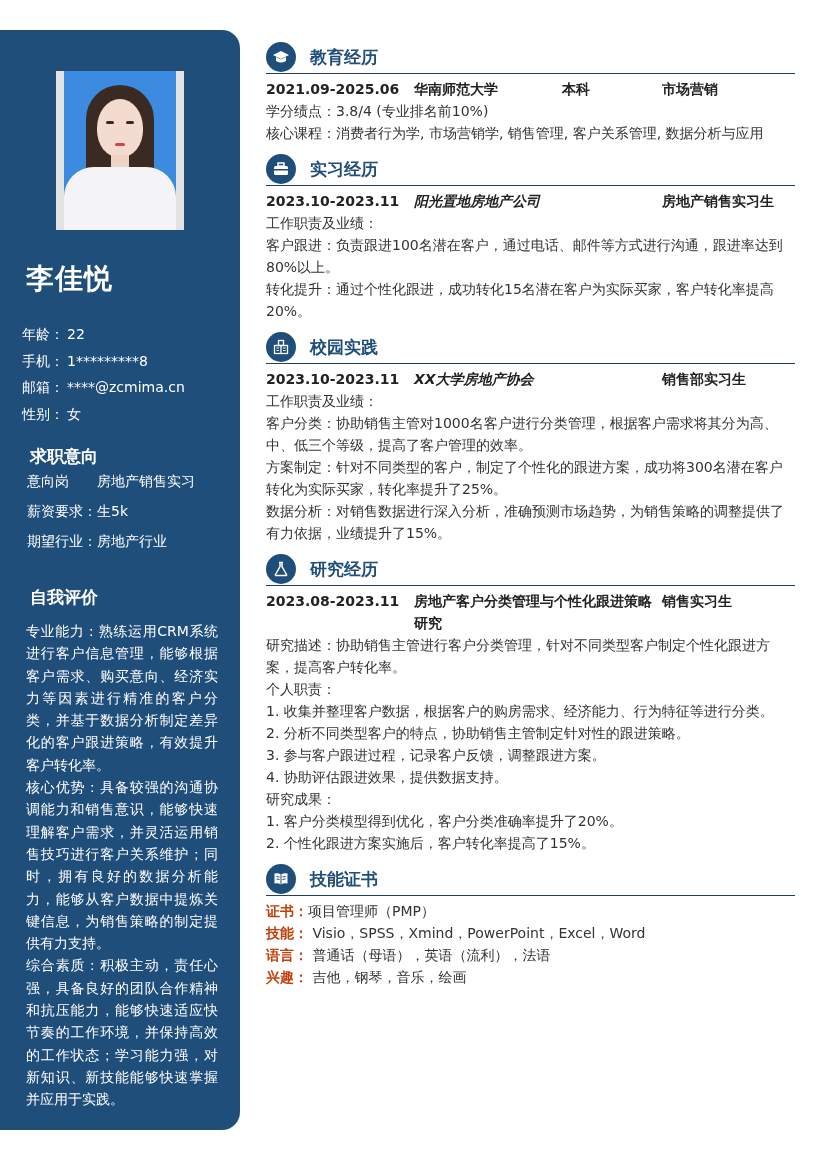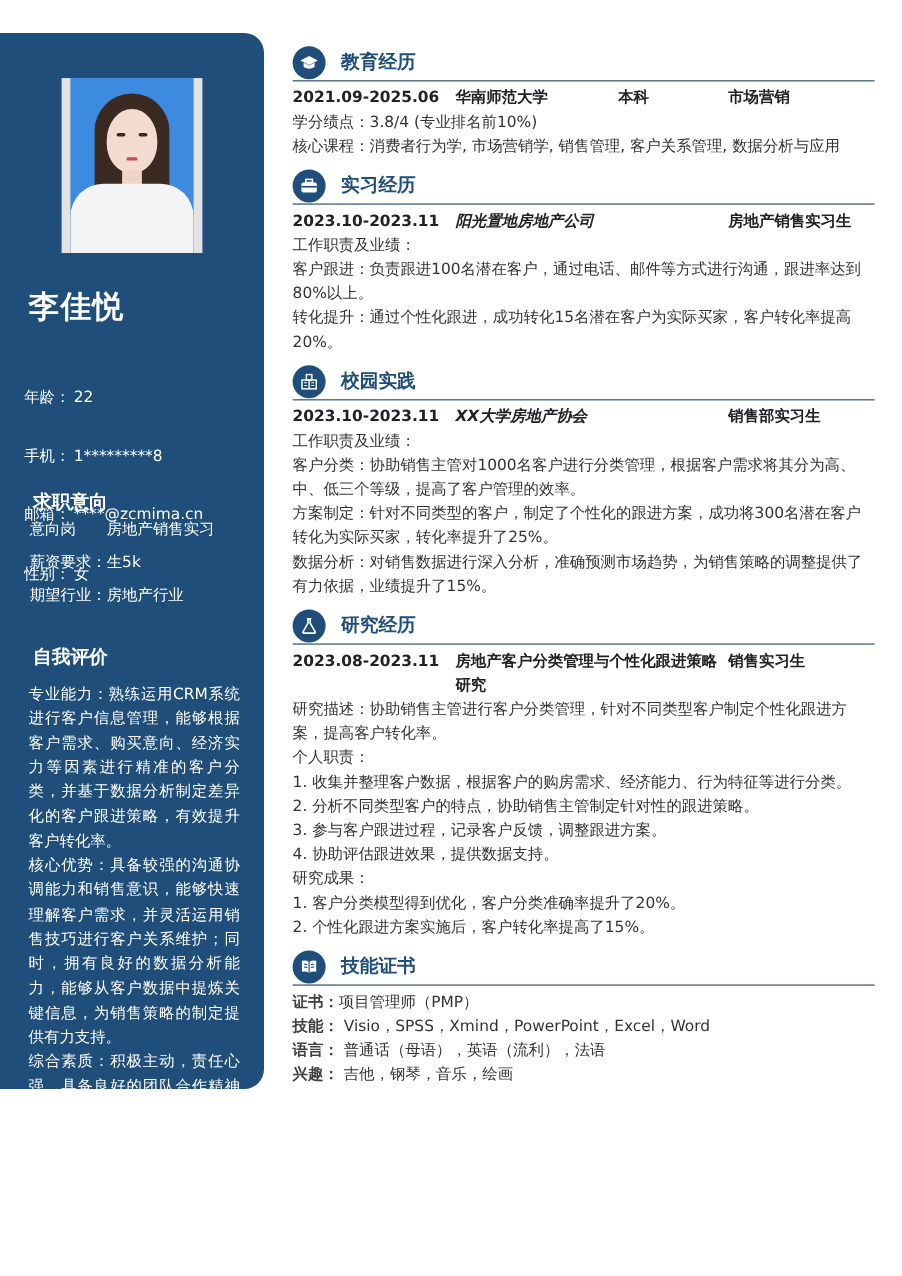--- a/index.html
+++ b/index.html
@@ -1,58 +1,58 @@
 <!DOCTYPE html>
 <html><head>
 <meta charset="utf-8">
 <style>
   * { box-sizing: border-box; margin: 0; padding: 0; }
   html, body { width: 820px; height: 1160px; background: #ffffff; overflow: hidden; }
   body { font-family: "DejaVu Sans", "Liberation Sans", sans-serif; color: #333; position: relative; }
 
   .sidebar {
-    position: absolute; left: 0; top: 30px; width: 240px; height: 960px;
+    position: absolute; left: 0; top: 30px; width: 240px; height: 1100px;
     background: #1f4e7b; border-radius: 0 18px 18px 0; color: #fff;
   }
   .photo {
     position: absolute; left: 56px; top: 41px; width: 128px; height: 159px;
     background: #e3e3e3; padding: 0 8px;
   }
   .photo-inner { width: 100%; height: 100%; background: #3d8be0; position: relative; overflow: hidden; }
   .photo-inner .hair { position: absolute; left: 22px; top: 14px; width: 68px; height: 140px; background: #3a2a22; border-radius: 34px 34px 10px 10px; }
   .photo-inner .face { position: absolute; left: 33px; top: 28px; width: 46px; height: 58px; background: #f3dccf; border-radius: 50% 50% 46% 46%; }
   .photo-inner .eye1, .photo-inner .eye2 { position: absolute; top: 50px; width: 8px; height: 3px; background: #3a2a22; border-radius: 2px; }
   .photo-inner .eye1 { left: 42px; } .photo-inner .eye2 { left: 62px; }
   .photo-inner .mouth { position: absolute; left: 51px; top: 72px; width: 10px; height: 3px; background: #c84a4a; border-radius: 2px; }
   .photo-inner .neck { position: absolute; left: 47px; top: 84px; width: 18px; height: 14px; background: #efd3c4; }
   .photo-inner .shirt { position: absolute; left: 0; top: 96px; width: 112px; height: 70px; background: #f4f4f6; border-radius: 30px 30px 0 0; }
 
   .name { position: absolute; left: 26px; top: 230px; font-size: 28px; font-weight: bold; letter-spacing: 1px; }
   .info { position: absolute; left: 22px; top: 291px; font-size: 14px; line-height: 26.5px; }
-  .info-row span.k { display: inline-block; width: 45px; margin-top: 27px; }
+  .info-row span.k { display: inline-block; width: 45px; }
 
   .side-h { position: absolute; left: 30px; font-size: 17px; font-weight: bold; }
   .intent { position: absolute; left: 27px; top: 480px; font-size: 14px; line-height: 30px; }
   .intent-row span.k { display: inline-block; width: 70px; }
 
   .self { position: absolute; left: 26px; top: 620px; width: 192px; font-size: 14px; line-height: 22.3px; text-align: justify; }
 
   .main { position: absolute; left: 266px; top: 40px; width: 529px; font-size: 14px; line-height: 22px; color: #333; }
   .sec { position: relative; }
   .sec-head { display: flex; align-items: center; height: 34px; border-bottom: 1.5px solid #1f3f5f; margin-bottom: 4px; }
   .sec-icon { width: 30px; height: 30px; border-radius: 50%; background: #1f4e7b; display: flex; align-items: center; justify-content: center; margin-right: 14px; }
   .sec-title { font-size: 17px; font-weight: bold; color: #1f4e7b; }
   .row-head { display: flex; font-weight: bold; color: #222; font-size: 14px; }
   .row-head .c1 { width: 148px; }
   .row-head .c2 { width: 148px; }
   .row-head .c3 { width: 100px; }
   .row-head.w .c2 { width: 248px; font-style: italic; }
   .row-head.r .c2 { width: 248px; }
   .p { margin: 0; }
-  .skills .p b { font-weight: bold; color: #404040; }
+  .skills .p b { font-weight: bold; color: #c2410c; }
 </style>
 </head>
 <body>
 
 <div class="sidebar">
   <div class="photo">
     <div class="photo-inner">
       <div class="hair"></div>
         <div class="face"></div>
       <div class="eye1"></div>

